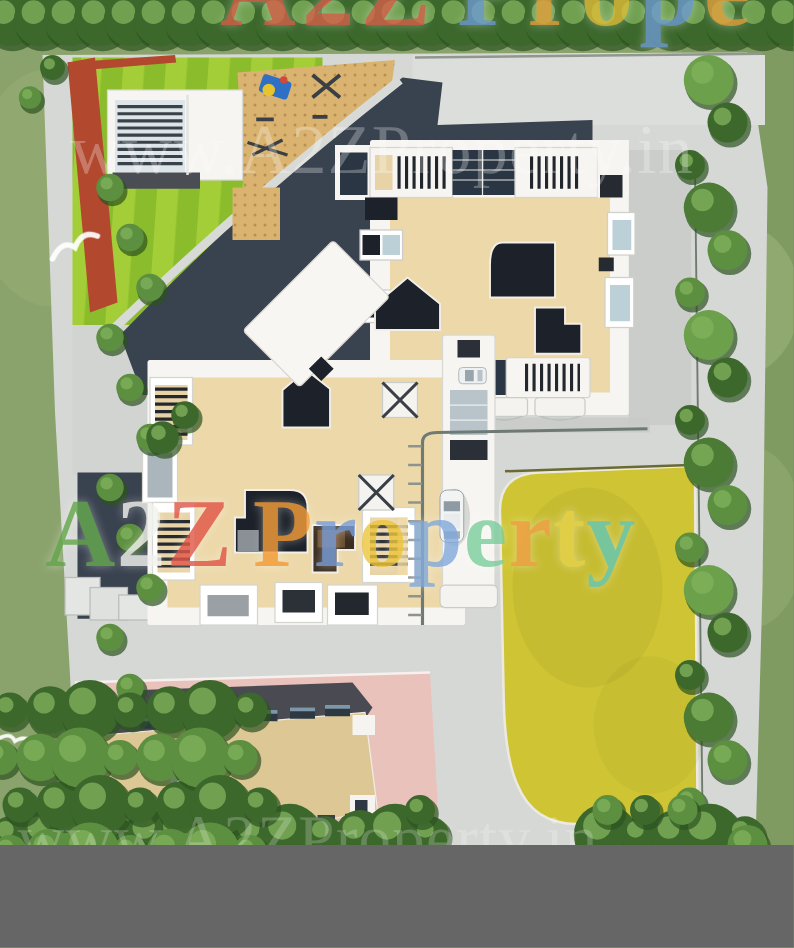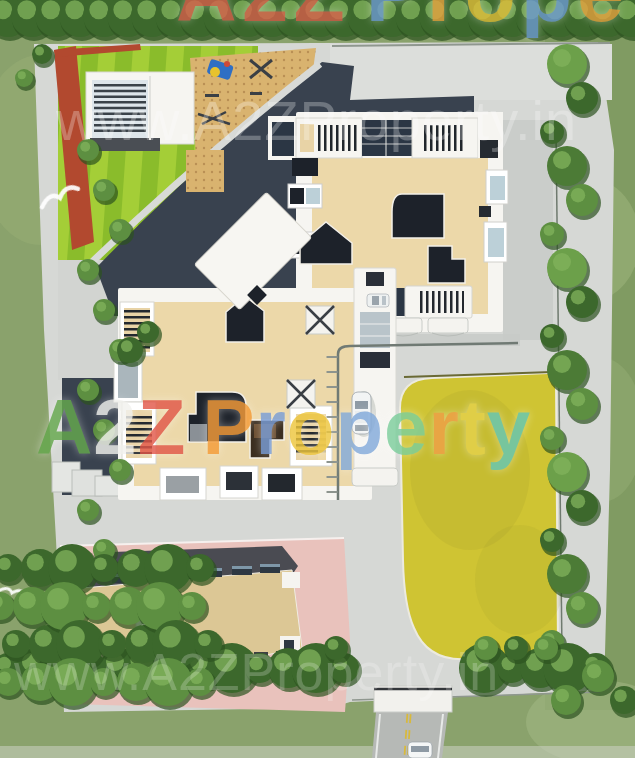--- a/index.html
+++ b/index.html
@@ -1,19 +1,19 @@
 <!DOCTYPE html>
 <html style="--grass: #8aa26c; --grass-dark: #7d9a60; --pavement: #d6d8d5; --pavement-shade: #c9ccc9; --lawn-a: #a4ce37; --lawn-b: #8abc2b; --accent-red: #b2492f; --sand: #d9b36f; --roof-beige: #ecd8a9; --parapet-white: #f6f5f1; --courtyard-dark: #1d222a; --shadow-navy: #39424f; --lawn-yellow: #cfc433; --plaza-pink: #e9c2bc; --roof-tan: #dcc795; --road-gray: #b6b9b6; --road-line-yellow: #d8b93c; --glass-blue: #bcd0d8; --tree-green: #4c7b36;"><head>
 <meta charset="utf-8">
 <style>
   html,body{margin:0;padding:0;background:#666;}
   .stage{
-    position:relative;width:635px;height:758px;overflow:hidden;
+    position:relative;width:635px;height:676px;overflow:hidden;
     background:var(--grass,#8aa26c);
-    font-family:Liberation Sans, sans-serif;
+    font-family:Liberation Serif, serif;
   }
   .stage svg{position:absolute;left:0;top:0;}
   .wm{position:absolute;pointer-events:none;white-space:nowrap;user-select:none;}
   .wm-url{color:rgba(255,255,255,.27);font-weight:400;letter-spacing:1px;}
   .wm-brand{display:flex;font-weight:bold;}
   .wm-brand .w2{margin-left:16px;}
   .wm-brand span{display:inline-block;text-shadow:0 0 8px rgba(255,255,255,.45);}
   #wm-top{top:-56px;left:176px;font-size:84px;opacity:.78;letter-spacing:5px;}
   #wm-mid{top:382px;left:36px;font-size:78px;opacity:.82;letter-spacing:1px;}
   #wm-url-top{top:88px;left:56px;font-size:56px;}

